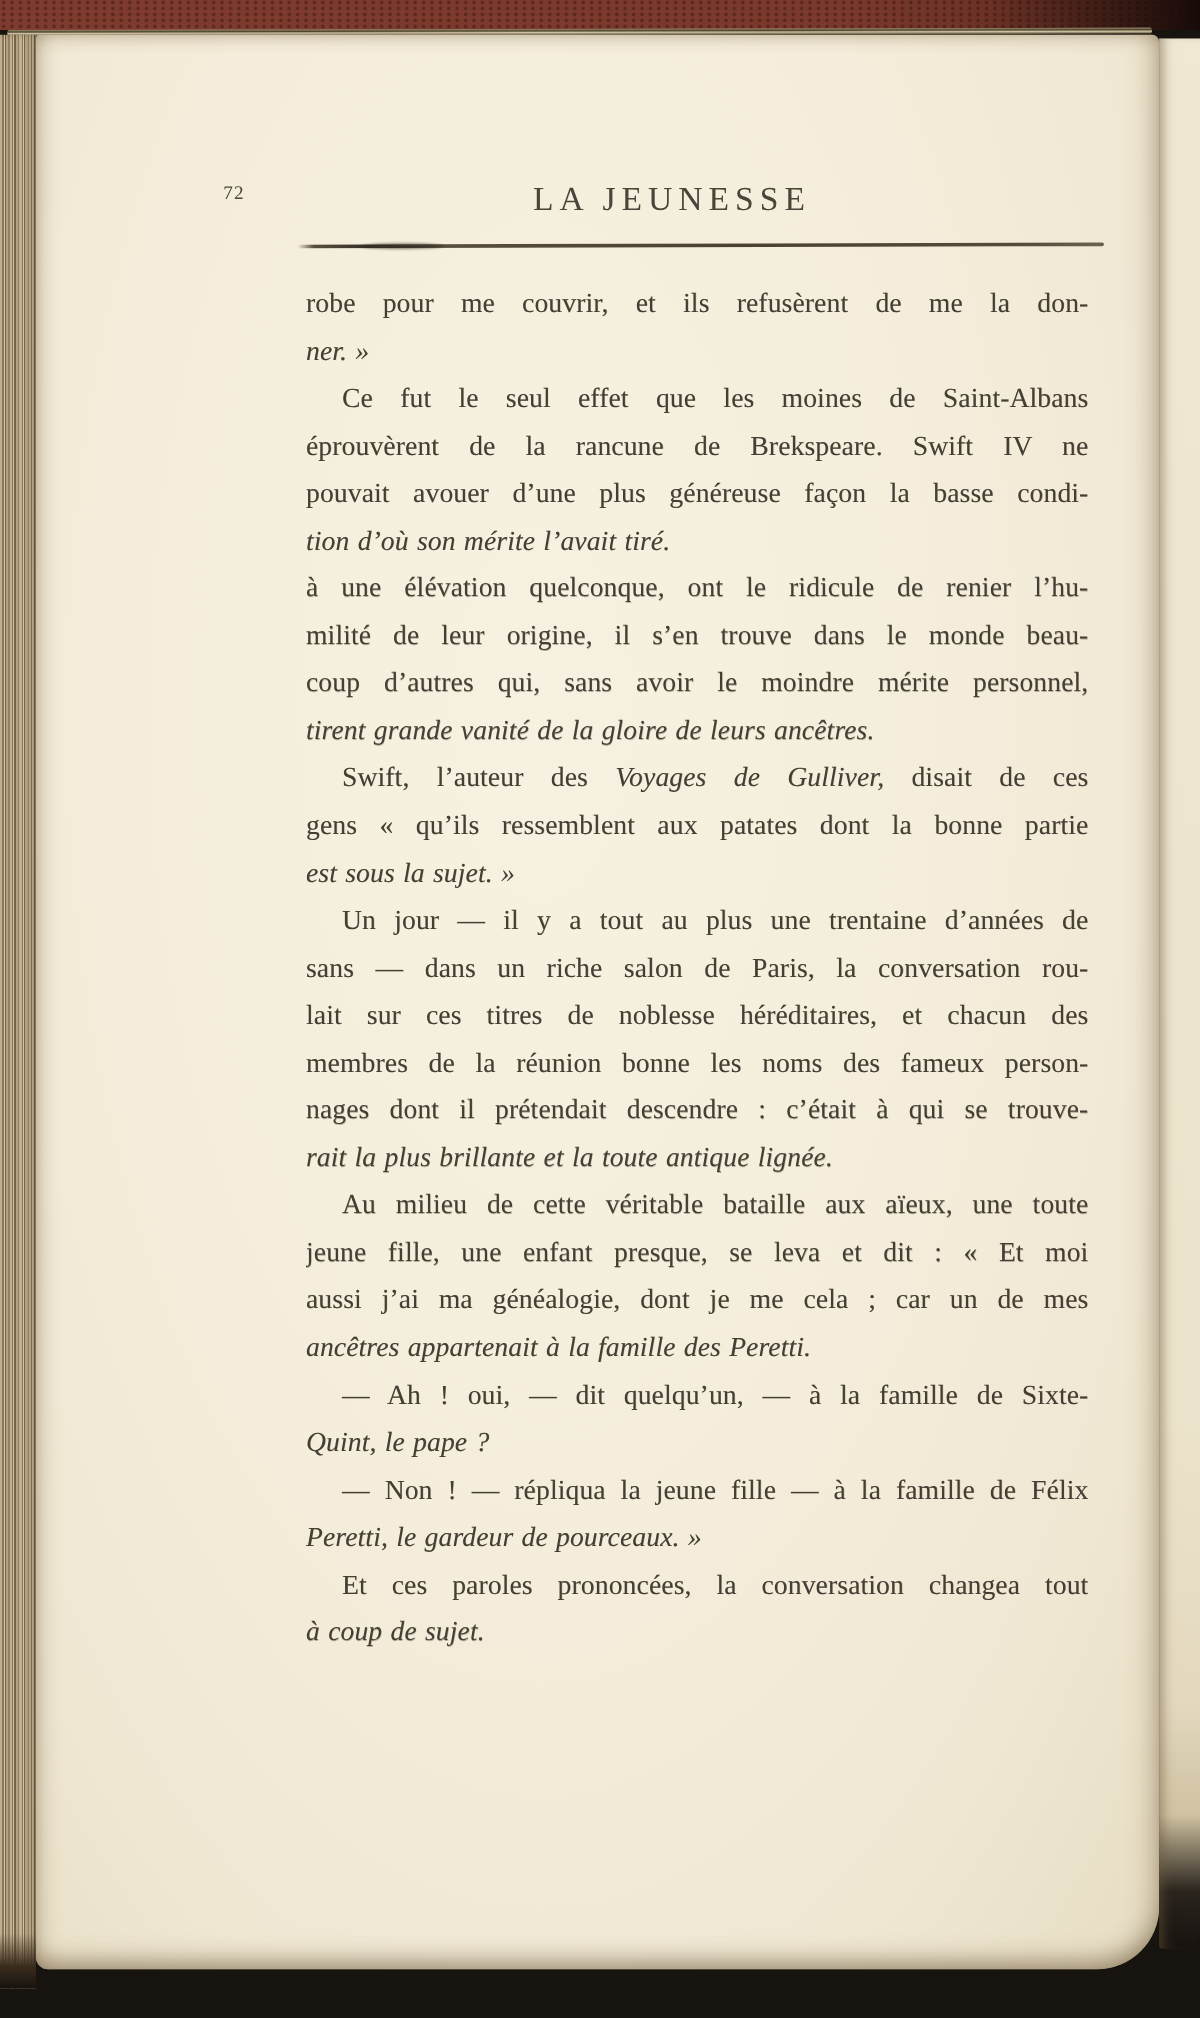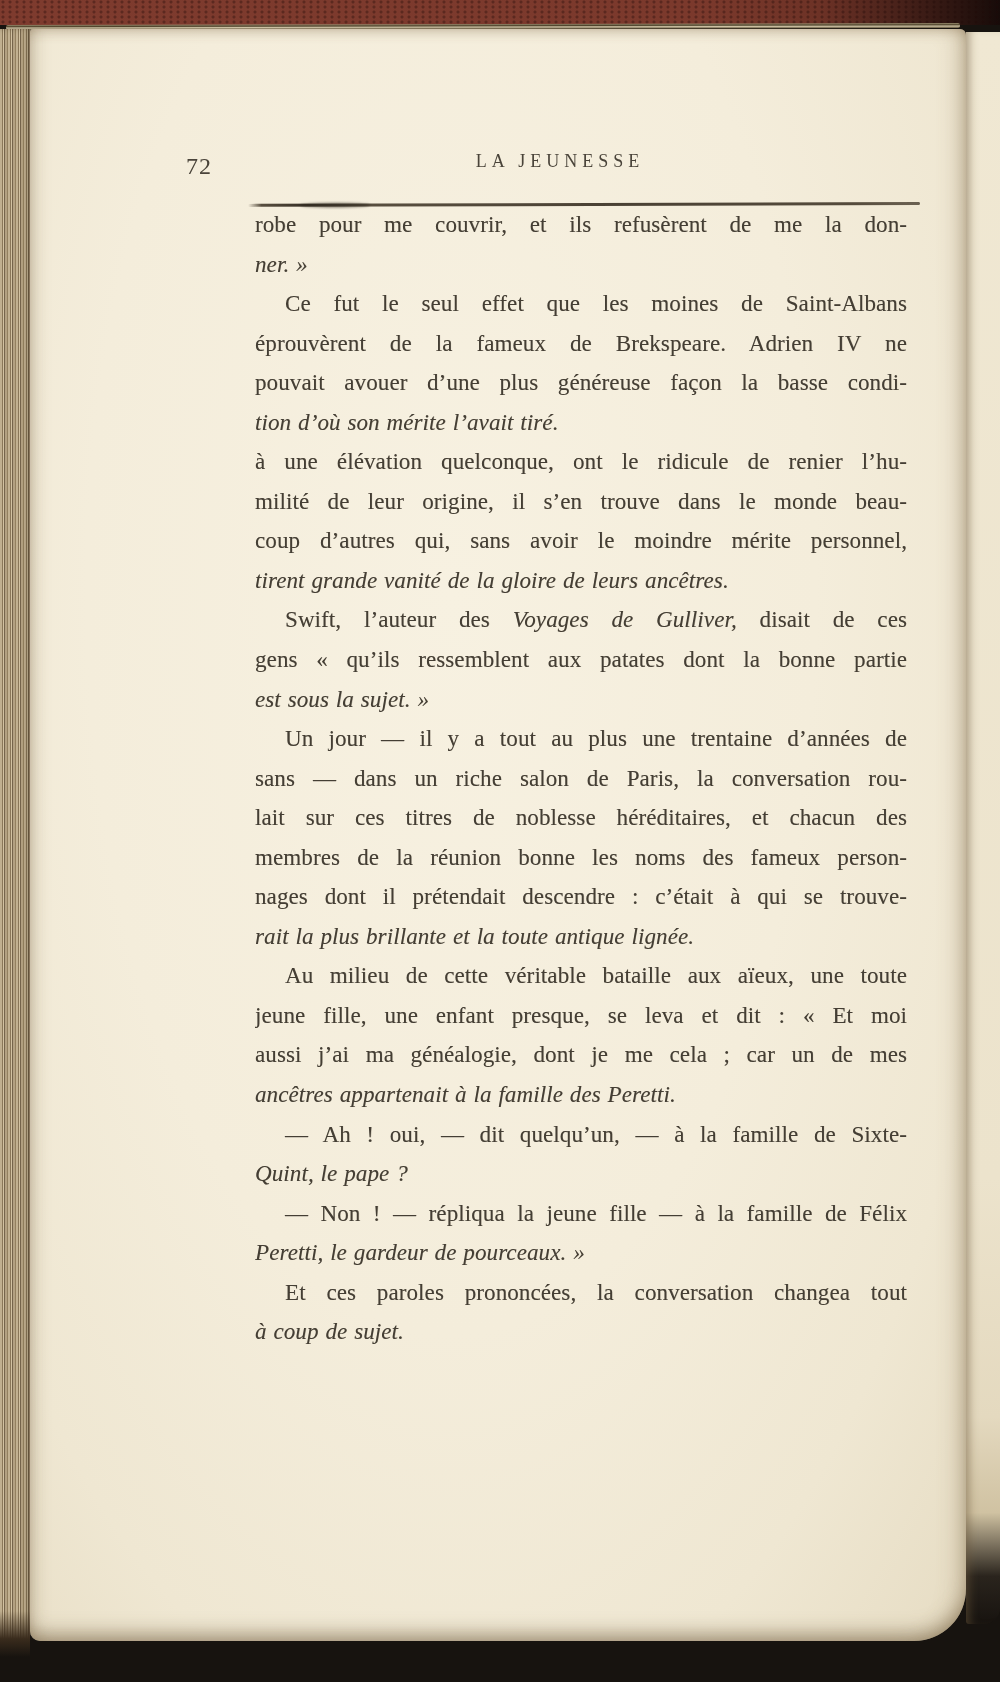--- a/index.html
+++ b/index.html
@@ -50,38 +50,38 @@
   
   .next-page-edge{
     position:absolute;left:966px;top:32px;width:34px;height:1592px;
     background:linear-gradient(180deg,#f0e8d3 0%,#ece3cc 72%,#e4d9bf 87%,#d0c2a2 93%,#2a241d 97%,#17130f 100%);
     border-radius:0 0 16px 3px;
     box-shadow:inset 9px 0 10px -6px rgba(110,90,60,.55);
   }
   
   .page-number{
     position:absolute;left:156px;top:124px;
-    font-size:24px;color:#4a443a;letter-spacing:1px;
+    font-size:16px;color:#4a443a;letter-spacing:1px;
   }
   .running-title{
     position:absolute;left:210px;top:122px;width:640px;
-    text-align:center;font-size:18px;color:#4a443a;letter-spacing:5px;
+    text-align:center;font-size:28px;color:#4a443a;letter-spacing:5px;
   }
   .header-rule{
     position:absolute;left:218px;top:174px;width:672px;height:3px;
     transform:rotate(-0.15deg);border-radius:2px;
     background:linear-gradient(90deg,rgba(63,55,44,0) 0%,#584e3f 2%,#352e24 9%,#584e3f 18%,#4a4134 55%,#554b3c 90%,#6a6050 99%);
   }
   .header-rule::before{
     content:"";position:absolute;left:52px;top:-1px;width:70px;height:5px;
     border-radius:50%;background:rgba(50,43,33,.55);filter:blur(1px);
   }
   
   .text-block{
-    position:absolute;left:225px;top:176px;width:652px;
+    position:absolute;left:225px;top:204px;width:652px;
     font-size:23px;line-height:39.55px;color:#443e34;
     letter-spacing:.1px;word-spacing:1px;
     text-shadow:.3px .3px .4px rgba(70,60,45,.35);
   }
   .line{text-align:justify;text-align-last:justify;overflow:hidden;}
   .line.parlast{text-align-last:left;font-style:italic;}
   .line.indent{text-indent:30px;}
   .line em{font-style:italic;}
 </style>
 </head>
@@ -92,21 +92,21 @@
 <div class="fore-edge-stack"></div>
 
 <div class="page">
   <div class="page-number">72</div>
   <div class="running-title">LA JEUNESSE</div>
   <div class="header-rule"></div>
   <div class="text-block">
       <div class="line"><span>robe pour me couvrir, et ils refusèrent de me la don-</span></div>
       <div class="line parlast"><span>ner. »</span></div>
       <div class="line indent"><span>Ce fut le seul effet que les moines de Saint-Albans</span></div>
-      <div class="line"><span>éprouvèrent de la fameux de Brekspeare. Adrien IV ne</span></div>
+      <div class="line"><span>éprouvèrent de la rancune de Brekspeare. Swift IV ne</span></div>
       <div class="line"><span>pouvait avouer d’une plus généreuse façon la basse condi-</span></div>
       <div class="line parlast"><span>tion d’où son mérite l’avait tiré.</span></div>
       <div class="line"><span>à une élévation quelconque, ont le ridicule de renier l’hu-</span></div>
       <div class="line"><span>milité de leur origine, il s’en trouve dans le monde beau-</span></div>
       <div class="line"><span>coup d’autres qui, sans avoir le moindre mérite personnel,</span></div>
       <div class="line parlast"><span>tirent grande vanité de la gloire de leurs ancêtres.</span></div>
       <div class="line indent"><span>Swift, l’auteur des </span><em>Voyages de Gulliver,</em><span> disait de ces</span></div>
       <div class="line"><span>gens « qu’ils ressemblent aux patates dont la bonne partie</span></div>
       <div class="line parlast"><span>est sous la sujet. »</span></div>
       <div class="line indent"><span>Un jour — il y a tout au plus une trentaine d’années de</span></div>

